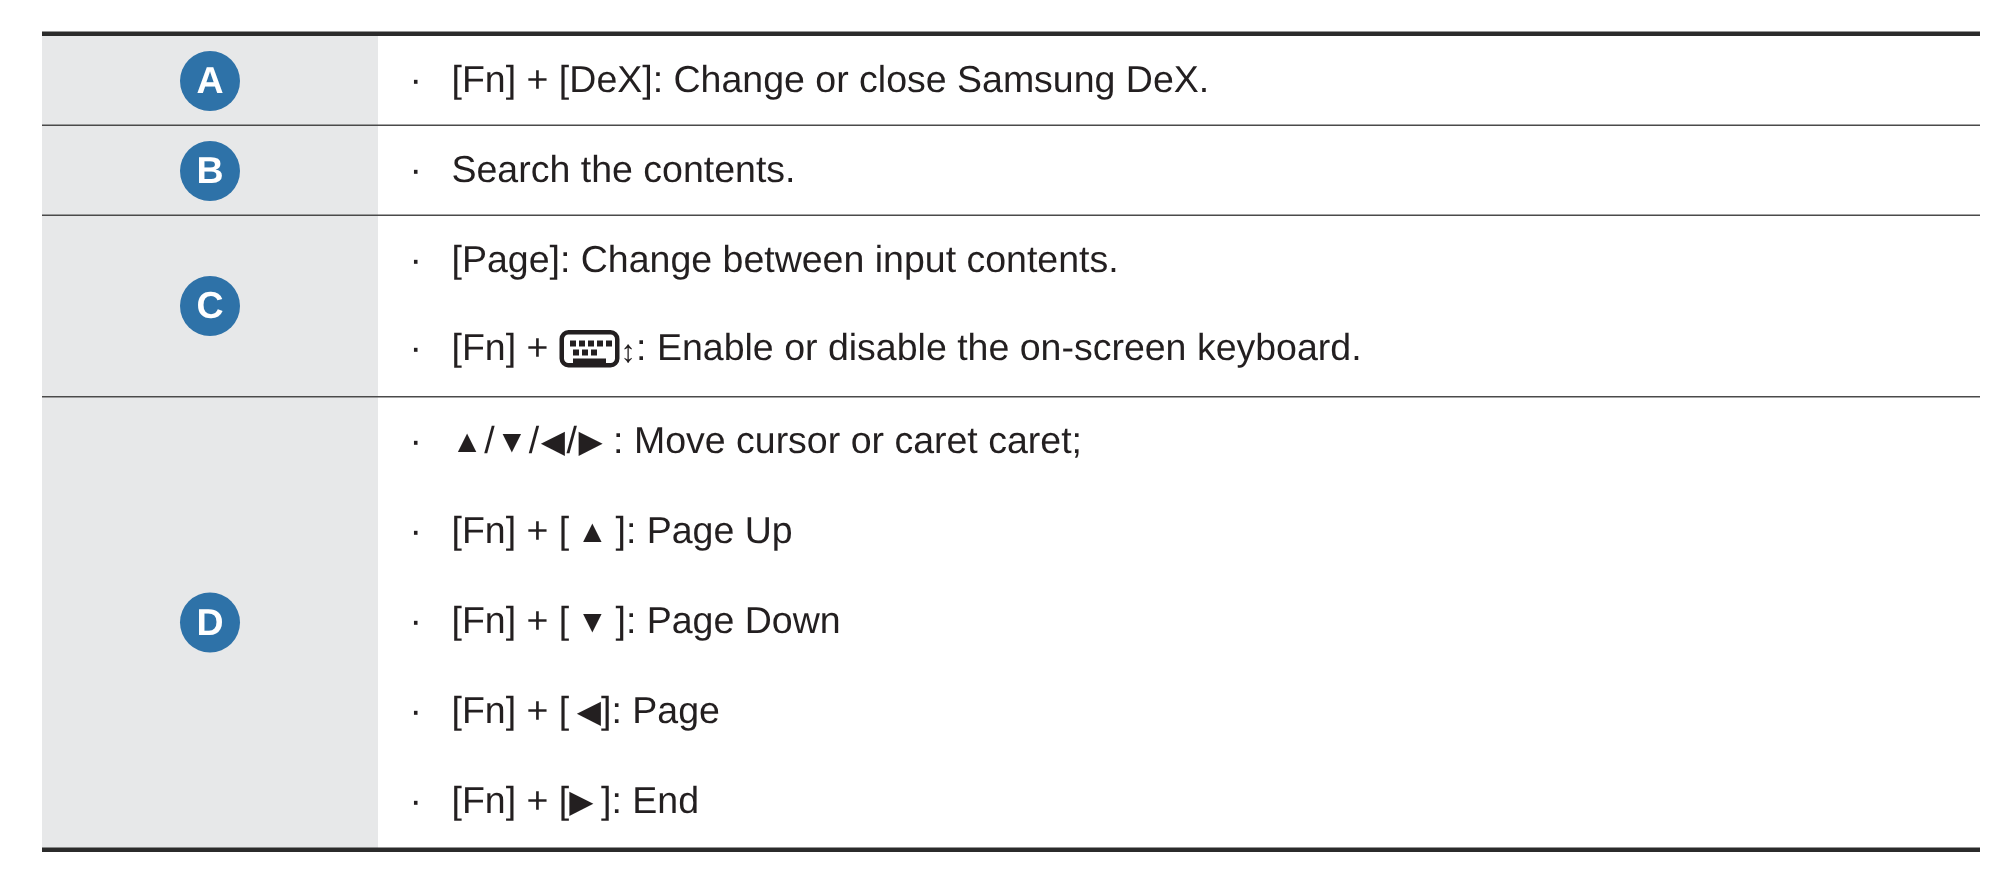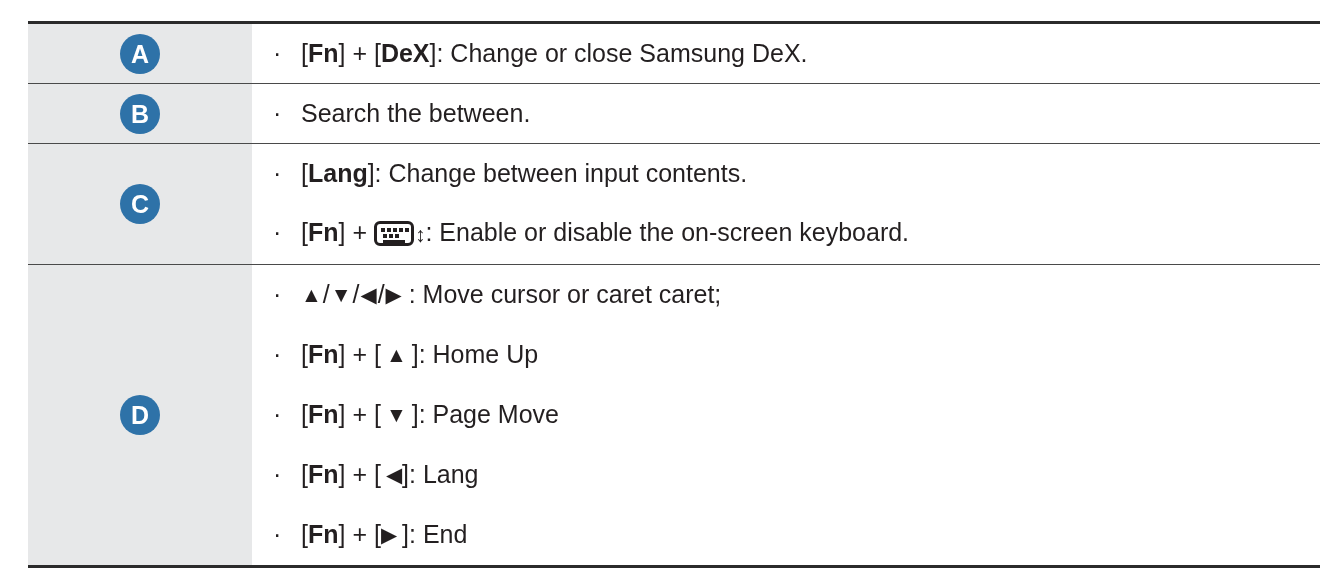--- a/index.html
+++ b/index.html
@@ -88,21 +88,21 @@
   }
   ul.bullets li .dot {
     position: absolute;
     left: 9px;
     top: 0;
     font-size: 25px;
     line-height: 59px;
     color: #231f20;
   }
 
-  .b { font-weight: bold; }
+  .b { font-weight: normal; }
 
   .arrow {
     font-size: 21px;
     letter-spacing: 0;
     position: relative;
     top: -1px;
   }
   .slash { padding: 0 1px; }
 
   
@@ -151,40 +151,40 @@
           <td class="desc-cell">
             <ul class="bullets">
               <li><span class="dot">·</span><span><span>[</span><span class="b">Fn</span><span>] + [</span><span class="b">DeX</span><span>]: Change or close Samsung DeX.</span></span></li>
             </ul>
           </td>
         </tr>
         <tr>
           <td class="badge-cell"><span class="badge">B</span></td>
           <td class="desc-cell">
             <ul class="bullets">
-              <li><span class="dot">·</span><span><span>Search the between.</span></span></li>
+              <li><span class="dot">·</span><span><span>Search the contents.</span></span></li>
             </ul>
           </td>
         </tr>
         <tr>
           <td class="badge-cell"><span class="badge">C</span></td>
           <td class="desc-cell">
             <ul class="bullets">
-              <li><span class="dot">·</span><span><span>[</span><span class="b">Lang</span><span>]: Change between input contents.</span></span></li>
+              <li><span class="dot">·</span><span><span>[</span><span class="b">Page</span><span>]: Change between input contents.</span></span></li>
               <li><span class="dot">·</span><span><span>[</span><span class="b">Fn</span><span>] + </span><span class="kbd-icon"><i class="r1a"></i><i class="r1b"></i><i class="r1c"></i><i class="r1d"></i><i class="r1e"></i><i class="r2a"></i><i class="r2b"></i><i class="r2c"></i><i class="r3"></i></span><span class="updown">↕</span><span>: Enable or disable the on-screen keyboard.</span></span></li>
             </ul>
           </td>
         </tr>
         <tr>
           <td class="badge-cell"><span class="badge">D</span></td>
           <td class="desc-cell">
             <ul class="bullets">
               <li><span class="dot">·</span><span><span class="arrow">▲</span><span class="slash">/</span><span class="arrow">▼</span><span class="slash">/</span><span class="arrow">◀</span><span class="slash">/</span><span class="arrow">▶</span><span> : Move cursor or caret caret;</span></span></li>
-              <li><span class="dot">·</span><span><span>[</span><span class="b">Fn</span><span>] + [ </span><span class="arrow">▲</span><span> ]: Home Up</span></span></li>
-              <li><span class="dot">·</span><span><span>[</span><span class="b">Fn</span><span>] + [ </span><span class="arrow">▼</span><span> ]: Page Move</span></span></li>
-              <li><span class="dot">·</span><span><span>[</span><span class="b">Fn</span><span>] + [ </span><span class="arrow">◀</span><span>]: Lang</span></span></li>
+              <li><span class="dot">·</span><span><span>[</span><span class="b">Fn</span><span>] + [ </span><span class="arrow">▲</span><span> ]: Page Up</span></span></li>
+              <li><span class="dot">·</span><span><span>[</span><span class="b">Fn</span><span>] + [ </span><span class="arrow">▼</span><span> ]: Page Down</span></span></li>
+              <li><span class="dot">·</span><span><span>[</span><span class="b">Fn</span><span>] + [ </span><span class="arrow">◀</span><span>]: Page</span></span></li>
               <li><span class="dot">·</span><span><span>[</span><span class="b">Fn</span><span>] + [</span><span class="arrow">▶</span><span> ]: End</span></span></li>
             </ul>
           </td>
         </tr>
       </tbody>
   </table>
 </div>
 
 </body></html>

